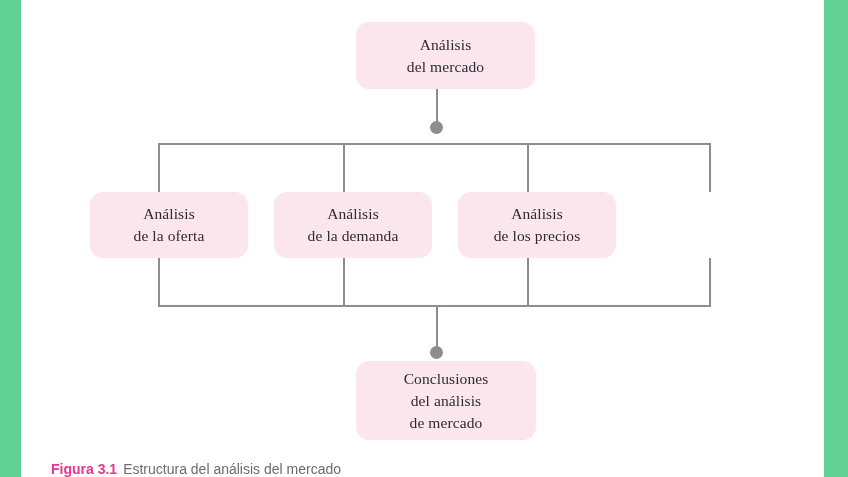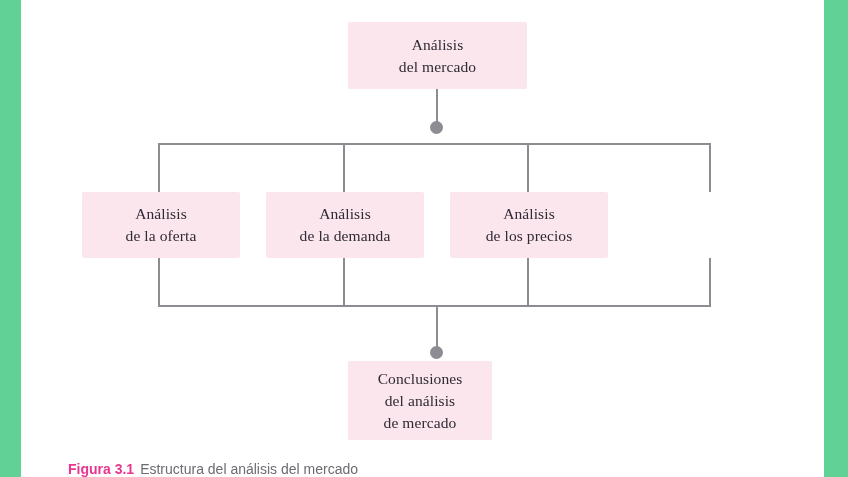--- a/index.html
+++ b/index.html
@@ -39,39 +39,40 @@
     top: 0;
     width: 803px;
     height: 477px;
   }
 
   
   .node {
     position: absolute;
     box-sizing: border-box;
     background: #fbe6ee;
-    border-radius: 2px;
+    border-radius: 13px;
     display: flex;
     flex-direction: column;
     align-items: center;
     justify-content: center;
     text-align: center;
     color: #2f2a33;
     font-family: "Liberation Serif", "DejaVu Serif", serif;
     font-size: 15.5px;
     line-height: 1.42;
     letter-spacing: 0.1px;
     white-space: pre-line;
+    margin-left: 8px;
   }
 
   .node.top {
     left: 327px;  top: 22px;  width: 179px; height: 67px;
   }
   .node.bottom {
-    left: 327px;  top: 361px; width: 144px; height: 79px;
+    left: 327px;  top: 361px; width: 180px; height: 79px;
   }
   .node.mid {
     top: 192px; height: 66px;
   }
   .node.mid-0 { left: 61px;  width: 158px; }
   .node.mid-1 { left: 245px; width: 158px; }
   .node.mid-2 { left: 429px; width: 158px; }
   .node.mid-3 { left: 612px; width: 158px; }
 
   
@@ -108,21 +109,21 @@
     height: 13px;
     border-radius: 50%;
     background: #8e8b93;
   }
   .dot.hub-top    { left: 409px; top: 121px; }
   .dot.hub-bottom { left: 409px; top: 346px; }
 
   
   #caption {
     position: absolute;
-    left: 68px;
+    left: 51px;
     top: 462px;
     white-space: nowrap;
     font-family: "Liberation Sans", "DejaVu Sans", sans-serif;
     font-size: 14px;
     line-height: 1.1;
   }
   #caption .fig-label {
     color: #e8368f;
     font-weight: bold;
     margin-right: 6px;

